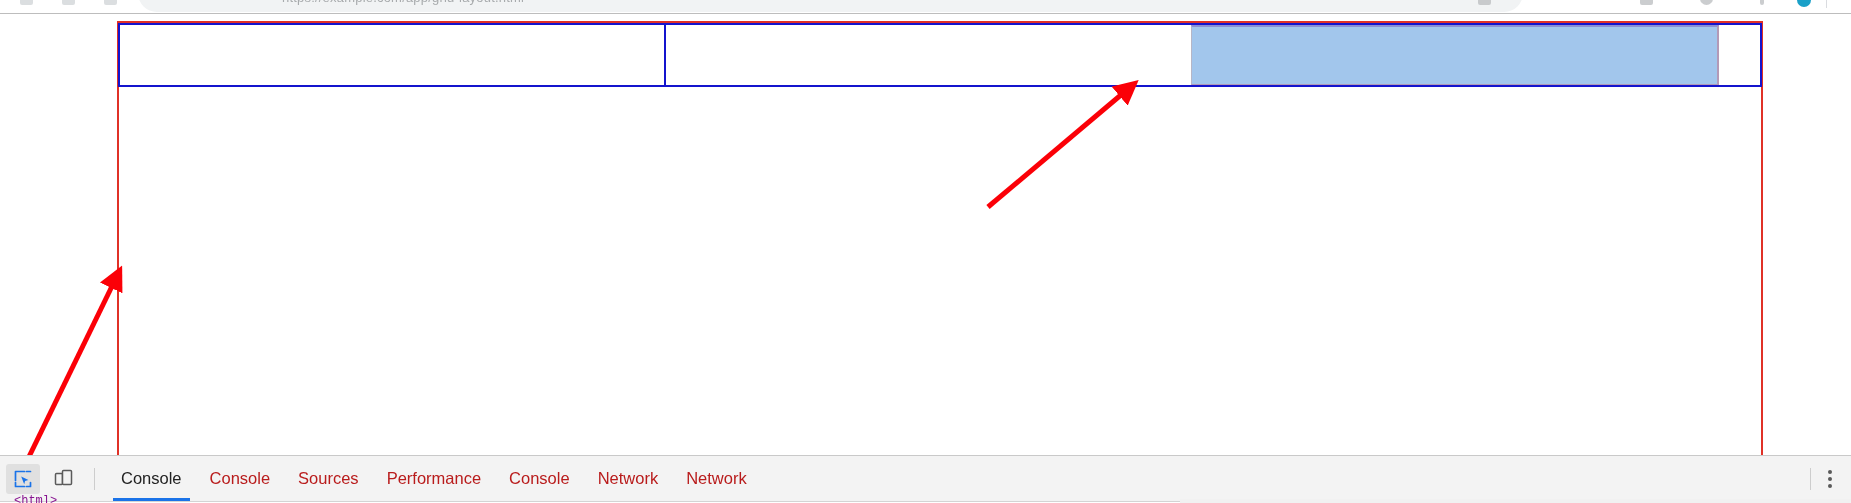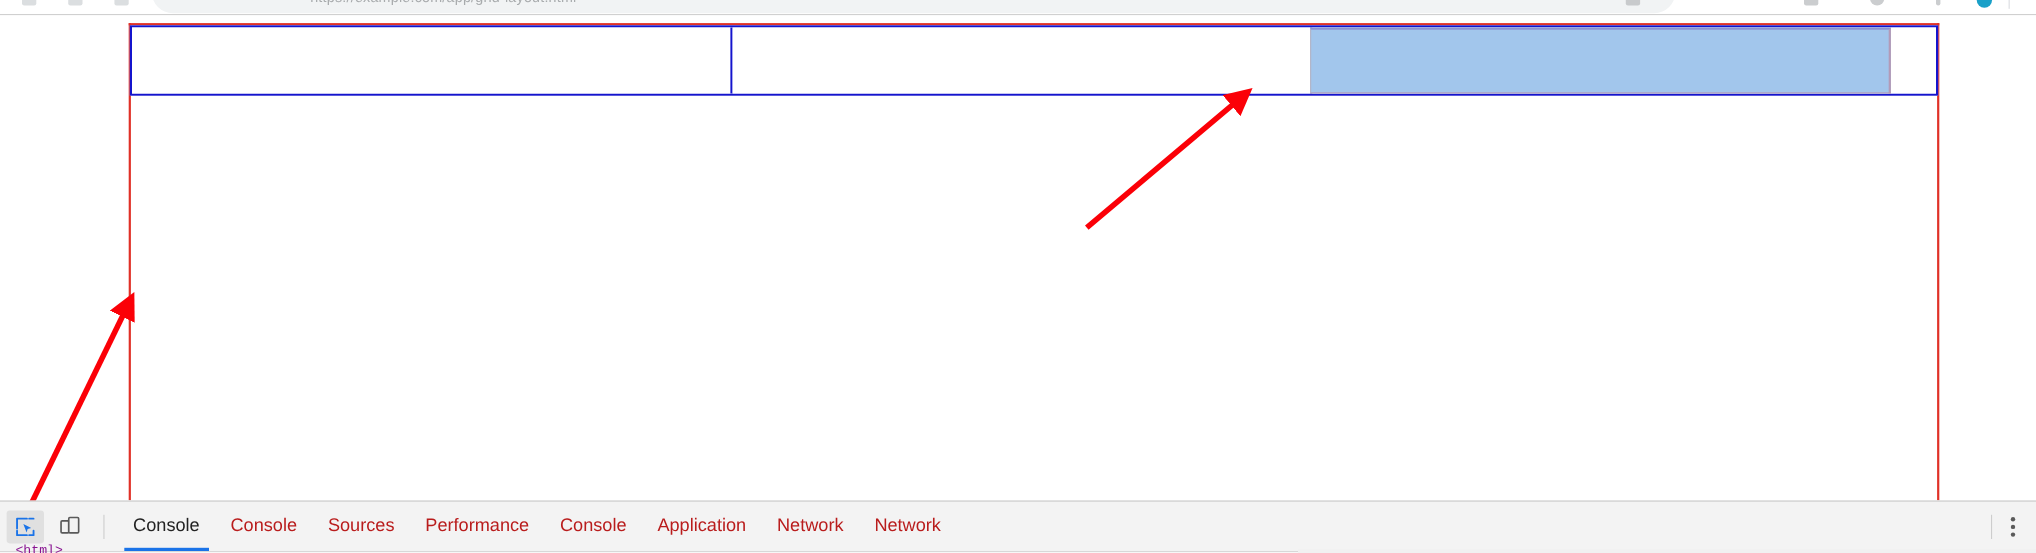--- a/index.html
+++ b/index.html
@@ -347,21 +347,20 @@
       </svg>
     </div>
 
     <div class="dt-sep"></div>
 
     <div class="dt-tab active">Console</div>
     <div class="dt-tab">Console</div>
     <div class="dt-tab">Sources</div>
     <div class="dt-tab">Performance</div>
     <div class="dt-tab">Console</div>
-    <div class="dt-tab">Application</div>
     <div class="dt-tab">Network</div>
     <div class="dt-tab">Network</div>
 
     <div id="dt-right">
       <div id="dt-right-sep"></div>
       <div id="dt-kebab">
         <i></i>
         <i></i>
         <i></i>
       </div>

